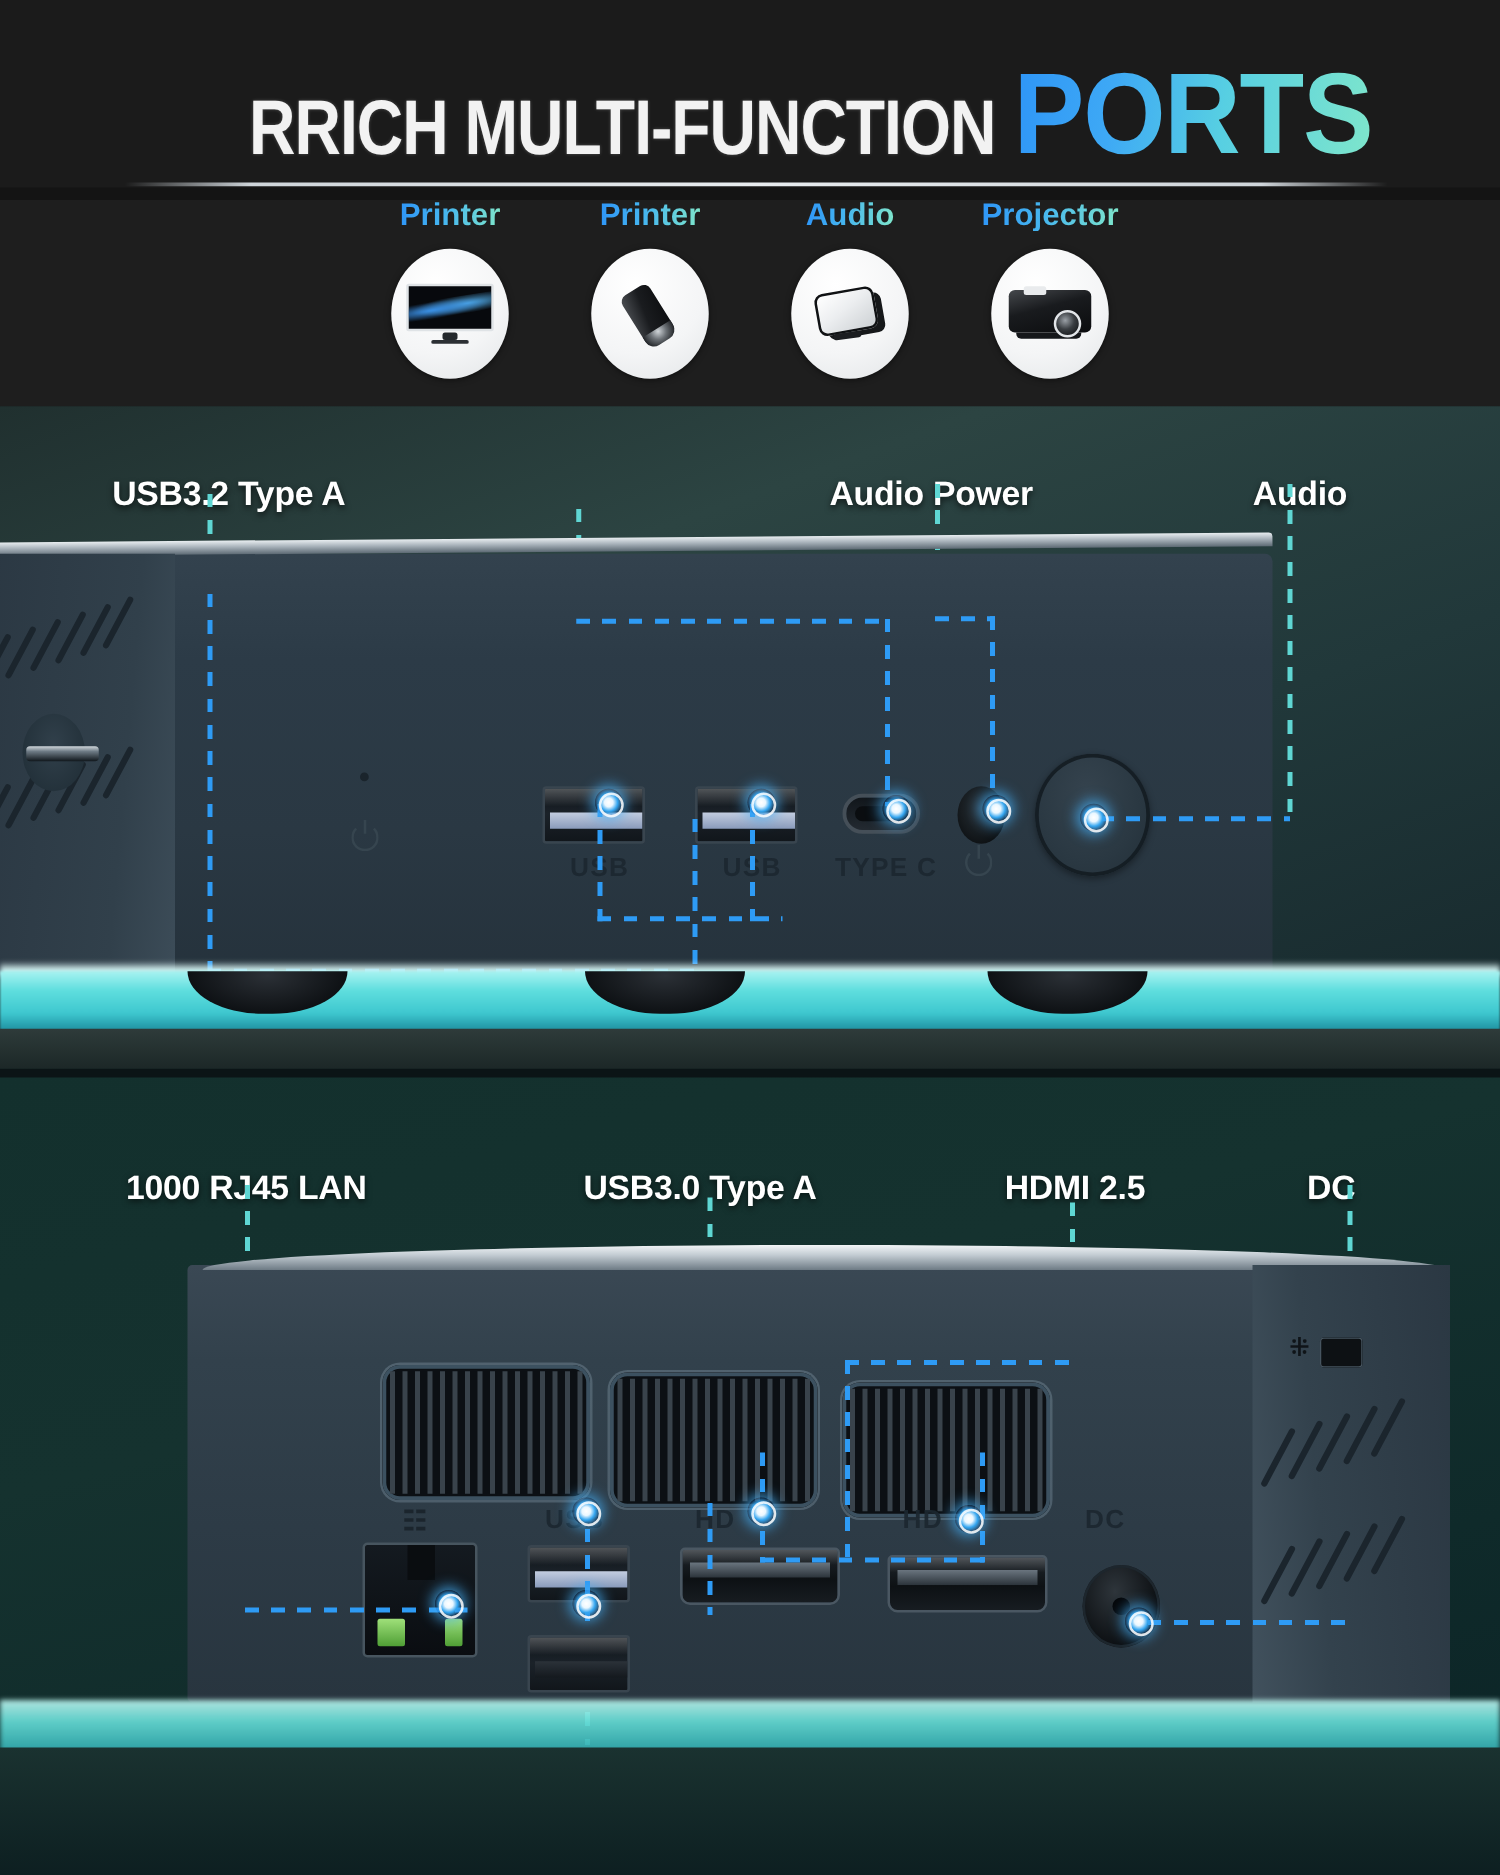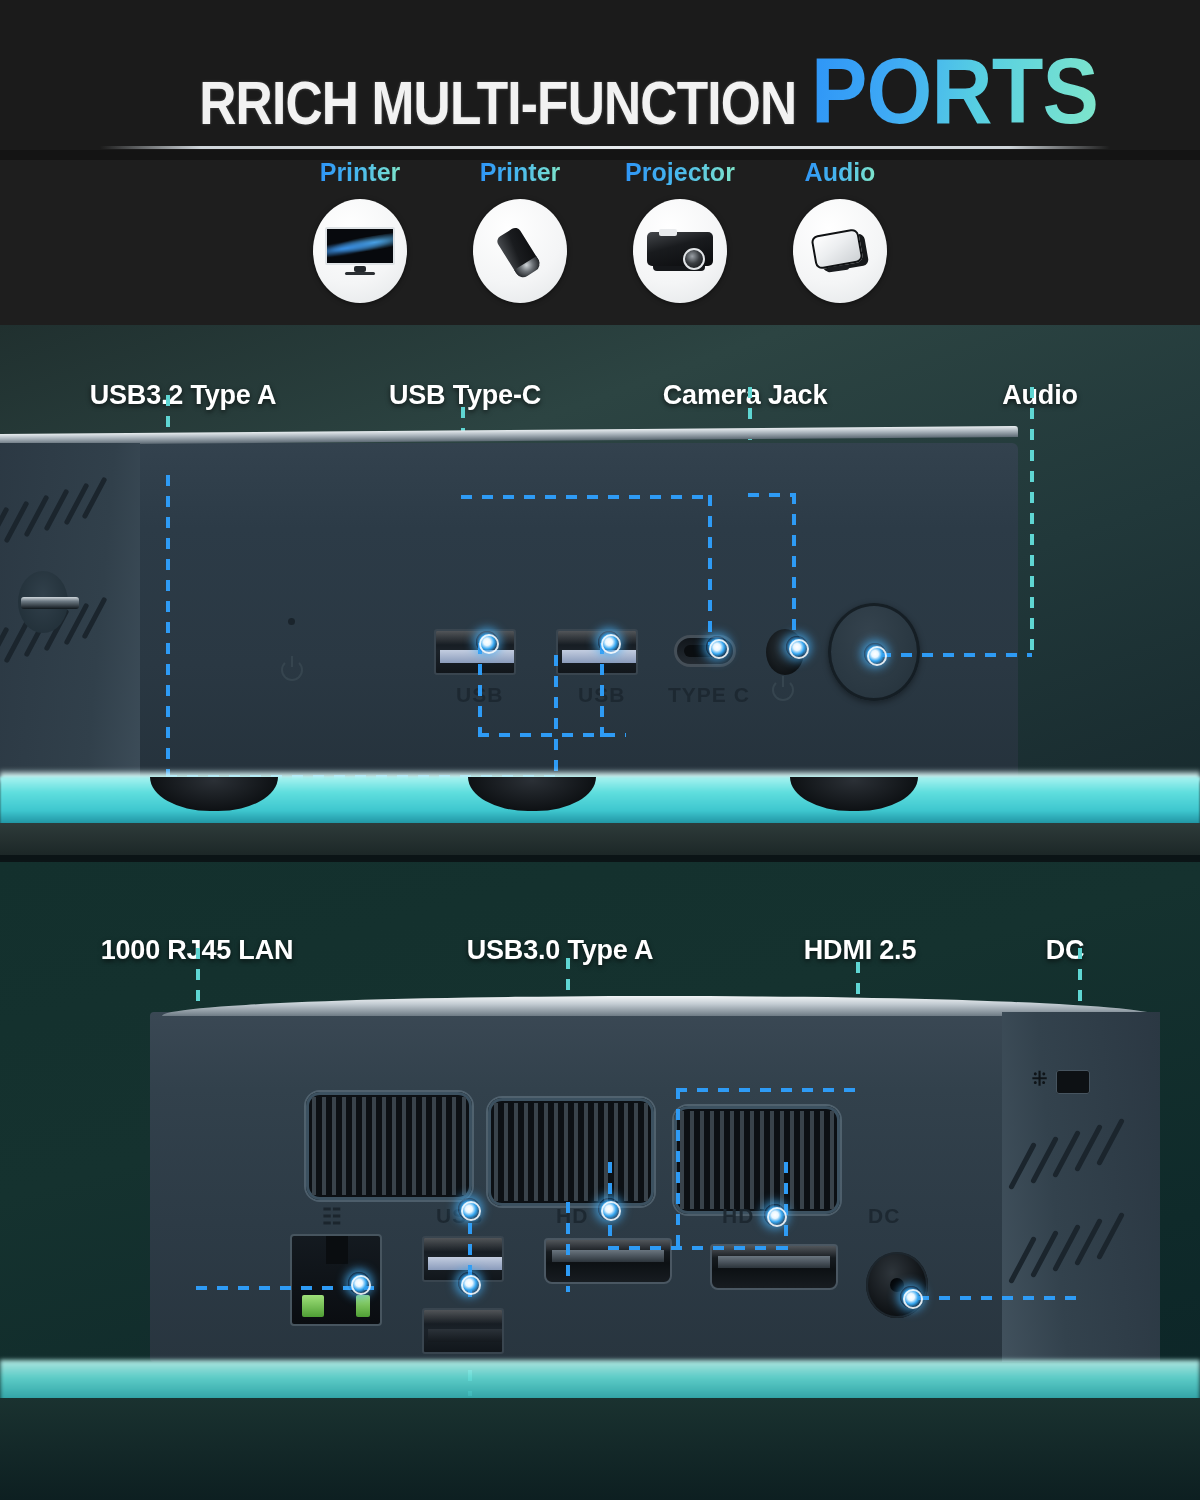--- a/index.html
+++ b/index.html
@@ -436,56 +436,52 @@
       <div class="device-badge">
         <div class="cam-art">
             <div class="body"></div>
             <div class="lens"></div>
           </div>
       </div>
     </div>
 
 
     <div class="device">
+      <div class="device-label">Audio</div>
+      <div class="device-badge">
+        <div class="aud-art">
+            <div class="box"></div>
+            <div class="stand"></div>
+          </div>
+      </div>
+    </div>
+
+    <div class="device">
       <div class="device-label">Projector</div>
       <div class="device-badge">
         <div class="proj-art">
             <div class="shell"></div>
             <div class="foot"></div>
             <div class="lens"></div>
           </div>
       </div>
     </div>
 
-    <div class="device">
-      <div class="device-label">Audio</div>
-      <div class="device-badge">
-        <div class="aud-art">
-            <div class="box"></div>
-            <div class="stand"></div>
-          </div>
-      </div>
-    </div>
-
   </div>
 
   <div class="panel-top">
 
     <div class="callout" style="left:38px; top:24px; width:290px;">
       <span>USB3.2 Type A</span><br>
       <span>x2</span>
     </div>
 
-    <div class="callout" style="left:340px; top:24px; width:250px;">
-      <span>USB Type-C</span><br>
-      <span>X1</span>
-    </div>
 
     <div class="callout" style="left:630px; top:24px; width:230px;">
-      <span>Camera Jack</span>
+      <span>Audio Power</span>
     </div>
 
     <div class="callout" style="left:950px; top:24px; width:180px;">
       <span>Audio</span>
     </div>
 
     <div class="lead-v c-cyan" style="left:166px; top:70px;  height:52px;"></div>
     <div class="lead-v c-cyan" style="left:461px; top:82px;  height:68px;"></div>
     <div class="lead-v c-cyan" style="left:748px; top:62px;  height:72px;"></div>
     <div class="lead-v c-cyan" style="left:1030px;top:62px;  height:270px;"></div>

